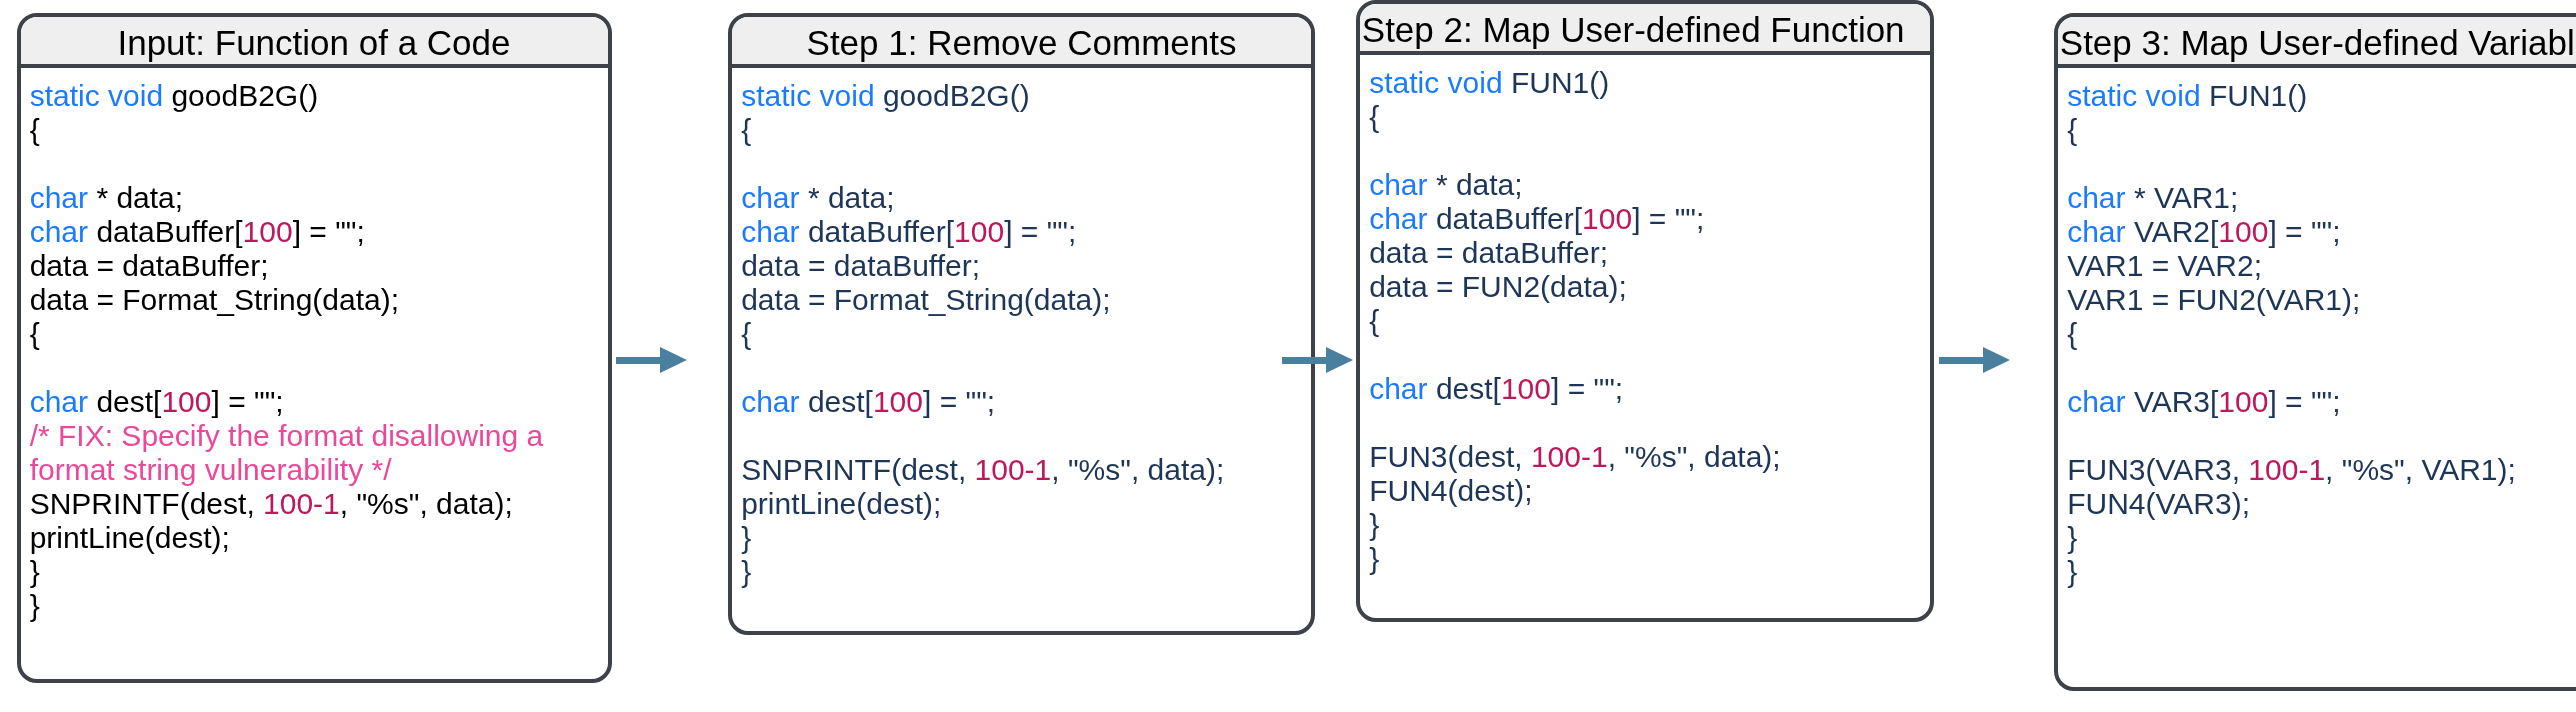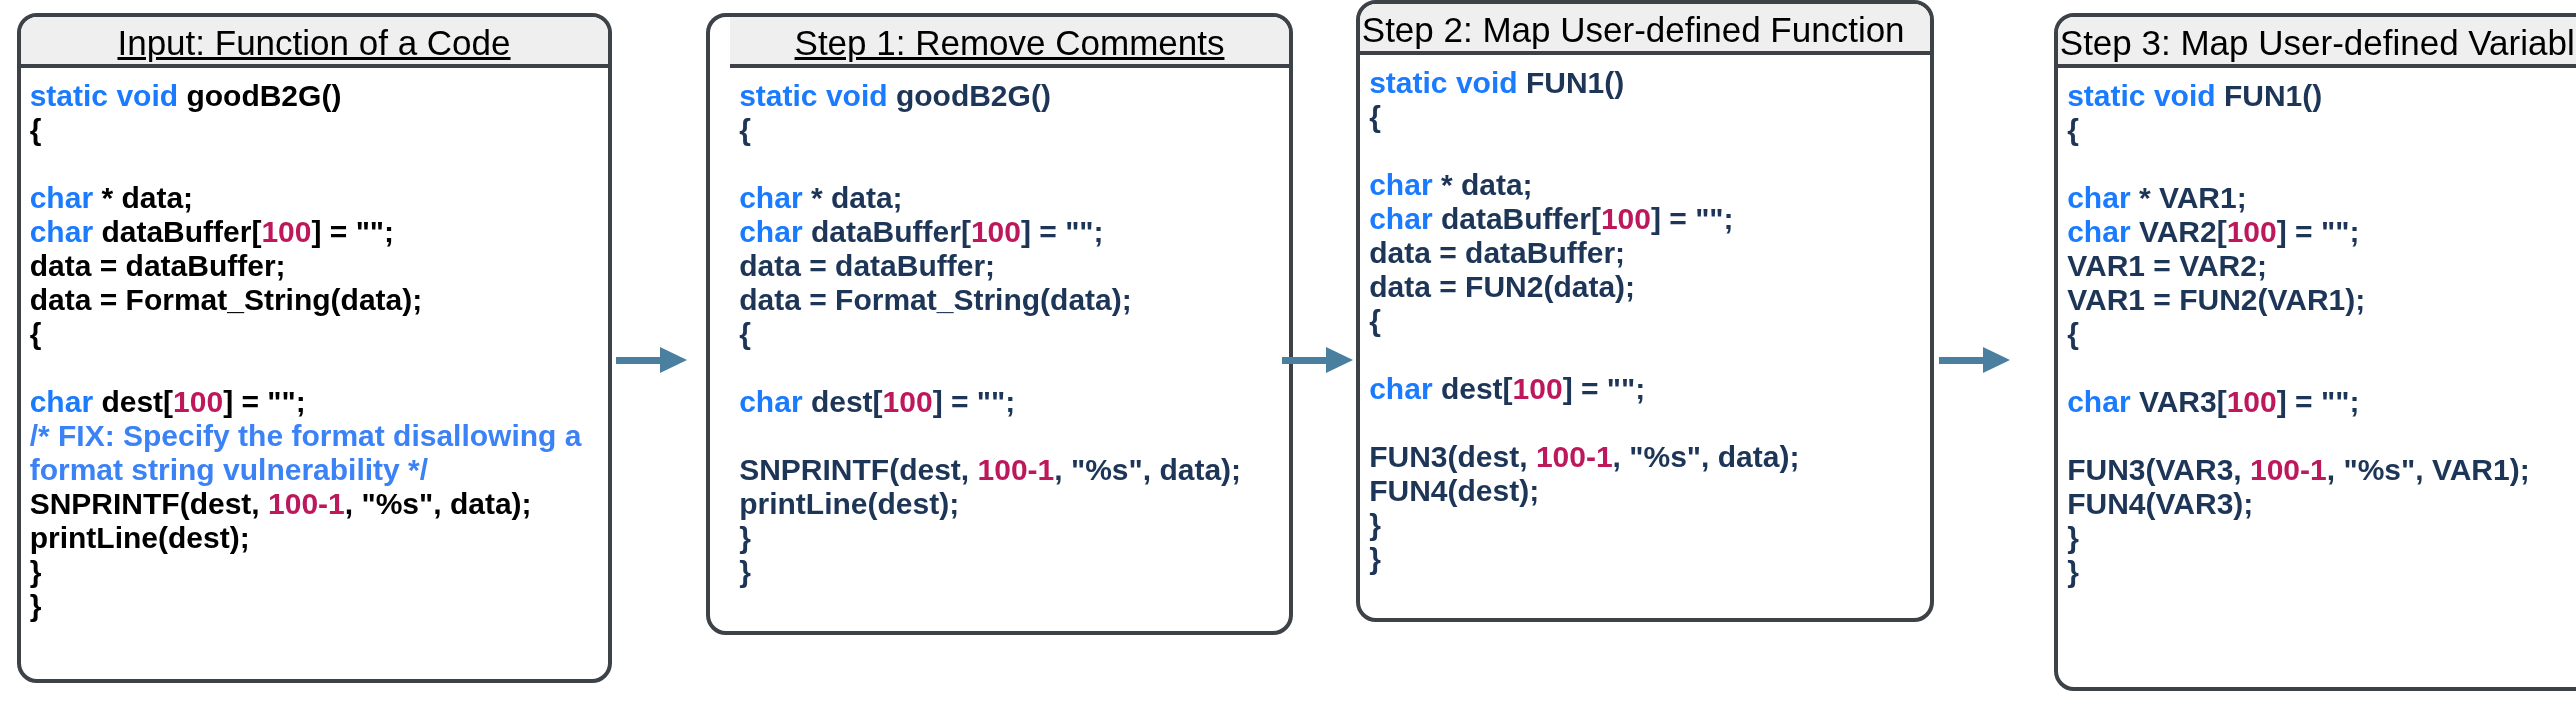--- a/index.html
+++ b/index.html
@@ -4,35 +4,35 @@
 <style>
   html,body{margin:0;padding:0;background:#ffffff;}
   body{width:2576px;height:712px;font-family:"Liberation Sans",sans-serif;overflow:hidden;}
   .stage{position:relative;width:2576px;height:712px;}
 
   .panel{position:absolute;box-sizing:border-box;background:#ffffff;
          border:4.6px solid #3c4247;border-radius:20px;overflow:hidden;}
   .panel-title{box-sizing:border-box;height:51px;line-height:51px;
          background:#efefef;border-bottom:4.6px solid #3c4247;
          font-size:35px;color:#000000;white-space:nowrap;overflow:hidden;}
-  .t-center{text-align:center;text-decoration:underline;}
+  .t-center{text-align:center;}
   .t-left{text-align:left;padding-left:1.8px;}
 
-  .code{padding:11px 0 0 9.2px;font-size:30px;line-height:34px;white-space:pre;font-weight:bold;}
+  .code{padding:11px 0 0 9.2px;font-size:30px;line-height:34px;white-space:pre;}
   .code .ln{height:34px;}
   .code .blank{height:34px;}
 
   
   .p1 .code{color:#000000;}
   
   .pn .code{color:#1d3557;}
 
   .kw{color:#1a7bff;}
   .num{color:#be185d;}
-  .cmt{color:#3b82f6;}
+  .cmt{color:#ec4899;}
 
   .arrow{position:absolute;height:27.5px;}
   .arrow .shaft{position:absolute;left:0;top:10px;height:7.3px;background:#4a7fa0;}
   .arrow .head{position:absolute;top:0;width:0;height:0;
         border-top:13.8px solid transparent;border-bottom:13.8px solid transparent;
         border-left:27.5px solid #4a7fa0;}
 </style>
 </head>
 <body>
 
@@ -41,21 +41,21 @@
   <div class="panel p1" style="left:16.5px;top:13px;width:595px;height:670px;">
     <div class="panel-title t-center">Input: Function of a Code</div>
     <div class="code"><div class="ln"><span class="kw">static void </span><span>goodB2G()</span></div><div class="ln"><span>{</span></div><div class="ln blank">&nbsp;</div><div class="ln"><span class="kw">char</span><span> * data;</span></div><div class="ln"><span class="kw">char</span><span> dataBuffer[</span><span class="num">100</span><span>] = "";</span></div><div class="ln"><span>data = dataBuffer;</span></div><div class="ln"><span>data = Format_String(data);</span></div><div class="ln"><span>{</span></div><div class="ln blank">&nbsp;</div><div class="ln"><span class="kw">char</span><span> dest[</span><span class="num">100</span><span>] = "";</span></div><div class="ln"><span class="cmt">/* FIX: Specify the format disallowing a</span></div><div class="ln"><span class="cmt">format string vulnerability */</span></div><div class="ln"><span>SNPRINTF(dest, </span><span class="num">100-1</span><span>, "%s", data);</span></div><div class="ln"><span>printLine(dest);</span></div><div class="ln"><span>}</span></div><div class="ln"><span>}</span></div></div>
   </div>
 
   <div class="arrow" style="left:616px;top:347px;width:72px;">
     <div class="shaft" style="width:46px;"></div>
     <div class="head" style="left:44px;"></div>
   </div>
 
-  <div class="panel pn" style="left:706px;top:13px;width:587px;height:622px;padding-left:20px;">
+  <div class="panel pn" style="left:728px;top:13px;width:587px;height:622px;">
     <div class="panel-title t-center">Step 1: Remove Comments</div>
     <div class="code"><div class="ln"><span class="kw">static void </span><span>goodB2G()</span></div><div class="ln"><span>{</span></div><div class="ln blank">&nbsp;</div><div class="ln"><span class="kw">char</span><span> * data;</span></div><div class="ln"><span class="kw">char</span><span> dataBuffer[</span><span class="num">100</span><span>] = "";</span></div><div class="ln"><span>data = dataBuffer;</span></div><div class="ln"><span>data = Format_String(data);</span></div><div class="ln"><span>{</span></div><div class="ln blank">&nbsp;</div><div class="ln"><span class="kw">char</span><span> dest[</span><span class="num">100</span><span>] = "";</span></div><div class="ln blank">&nbsp;</div><div class="ln"><span>SNPRINTF(dest, </span><span class="num">100-1</span><span>, "%s", data);</span></div><div class="ln"><span>printLine(dest);</span></div><div class="ln"><span>}</span></div><div class="ln"><span>}</span></div></div>
   </div>
 
   <div class="arrow" style="left:1282px;top:347px;width:72px;">
     <div class="shaft" style="width:46px;"></div>
     <div class="head" style="left:44px;"></div>
   </div>
 
   <div class="panel pn" style="left:1356px;top:0;width:578px;height:622px;">

